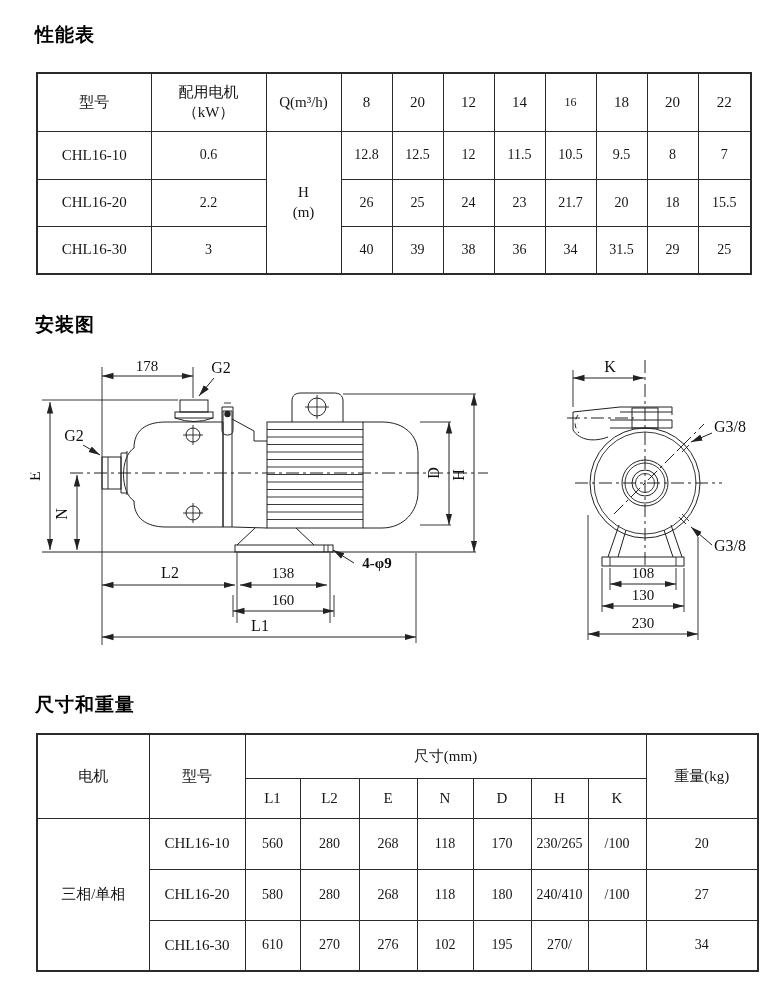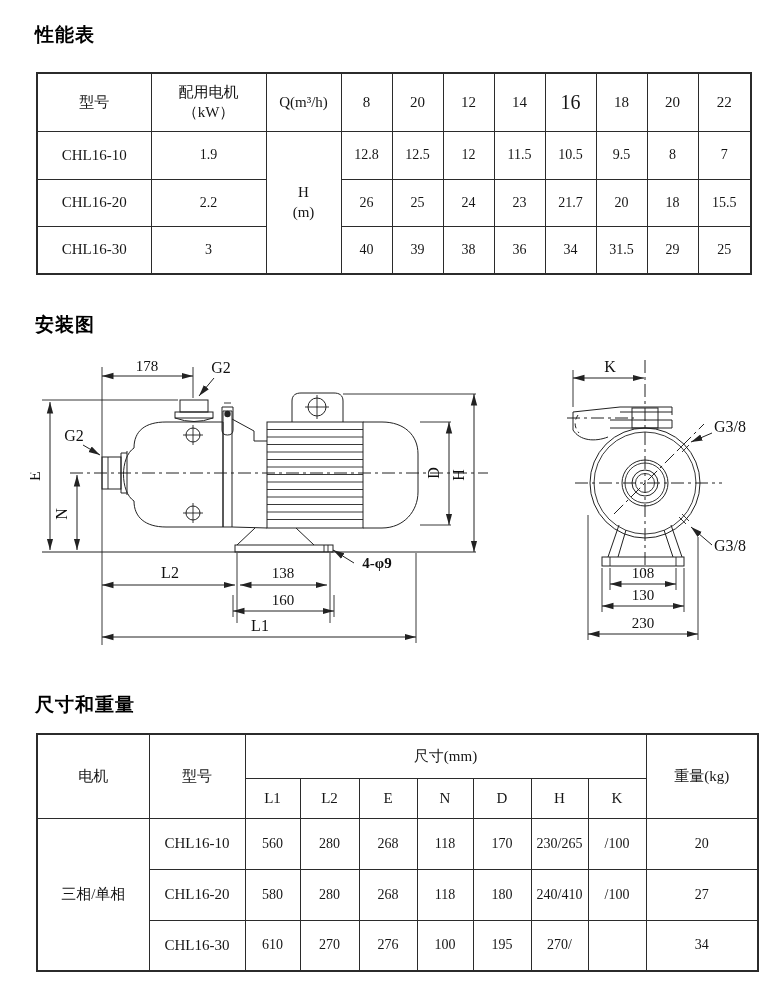--- a/index.html
+++ b/index.html
@@ -65,28 +65,28 @@
       <td class="cn">型号</td>
       <td class="cn two-line">
         <div>配用电机</div>
         <div>（kW）</div>
       </td>
       <td style="font-size:15px">Q(m³/h)</td>
       <td style="font-size:15px">8</td>
       <td style="font-size:15px">20</td>
       <td style="font-size:15px">12</td>
       <td style="font-size:15px">14</td>
-      <td style="font-size:20px">16</td>
+      <td style="font-size:12px">16</td>
       <td style="font-size:15px">18</td>
       <td style="font-size:15px">20</td>
       <td style="font-size:15px">22</td>
     </tr>
     <tr style="height:48px">
       <td class="model">CHL16-10</td>
-      <td>1.9</td>
+      <td>0.6</td>
       <td rowspan="3" class="two-line" style="font-size:15px">
         <div>H</div>
         <div>(m)</div>
       </td>
       <td>12.8</td>
       <td>12.5</td>
       <td>12</td>
       <td>11.5</td>
       <td>10.5</td>
       <td>9.5</td>
@@ -377,21 +377,21 @@
       <td>180</td>
       <td>240/410</td>
       <td>/100</td>
       <td>27</td>
     </tr>
     <tr style="height:51px">
       <td class="model">CHL16-30</td>
       <td>610</td>
       <td>270</td>
       <td>276</td>
-      <td>100</td>
+      <td>102</td>
       <td>195</td>
       <td>270/</td>
       <td></td>
       <td>34</td>
     </tr>
   </tbody>
     </table>
 
 </div>
 

